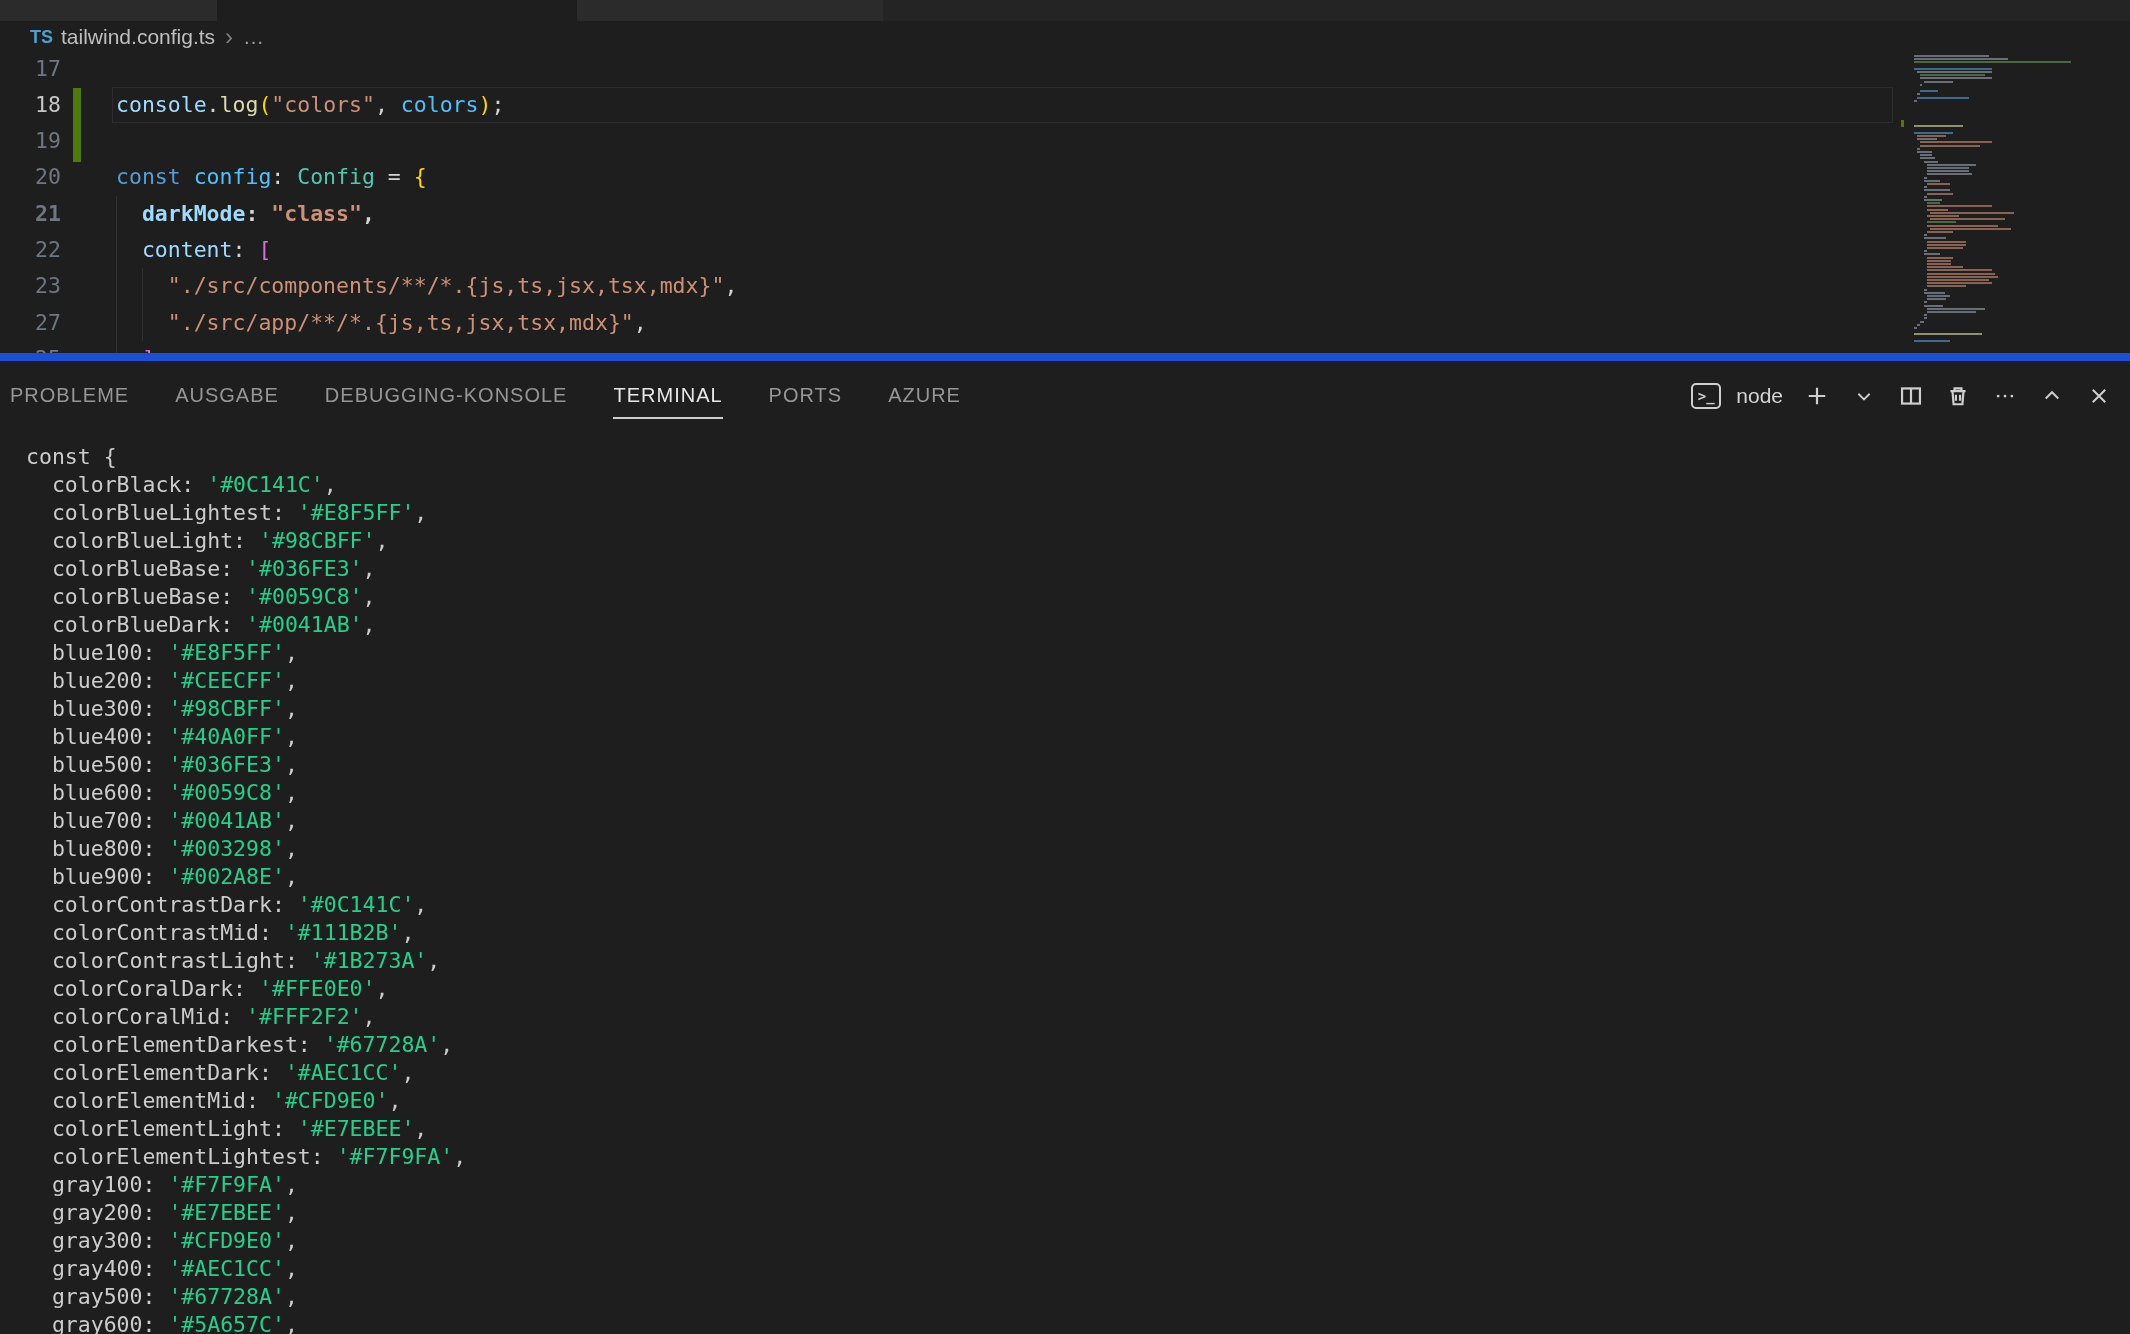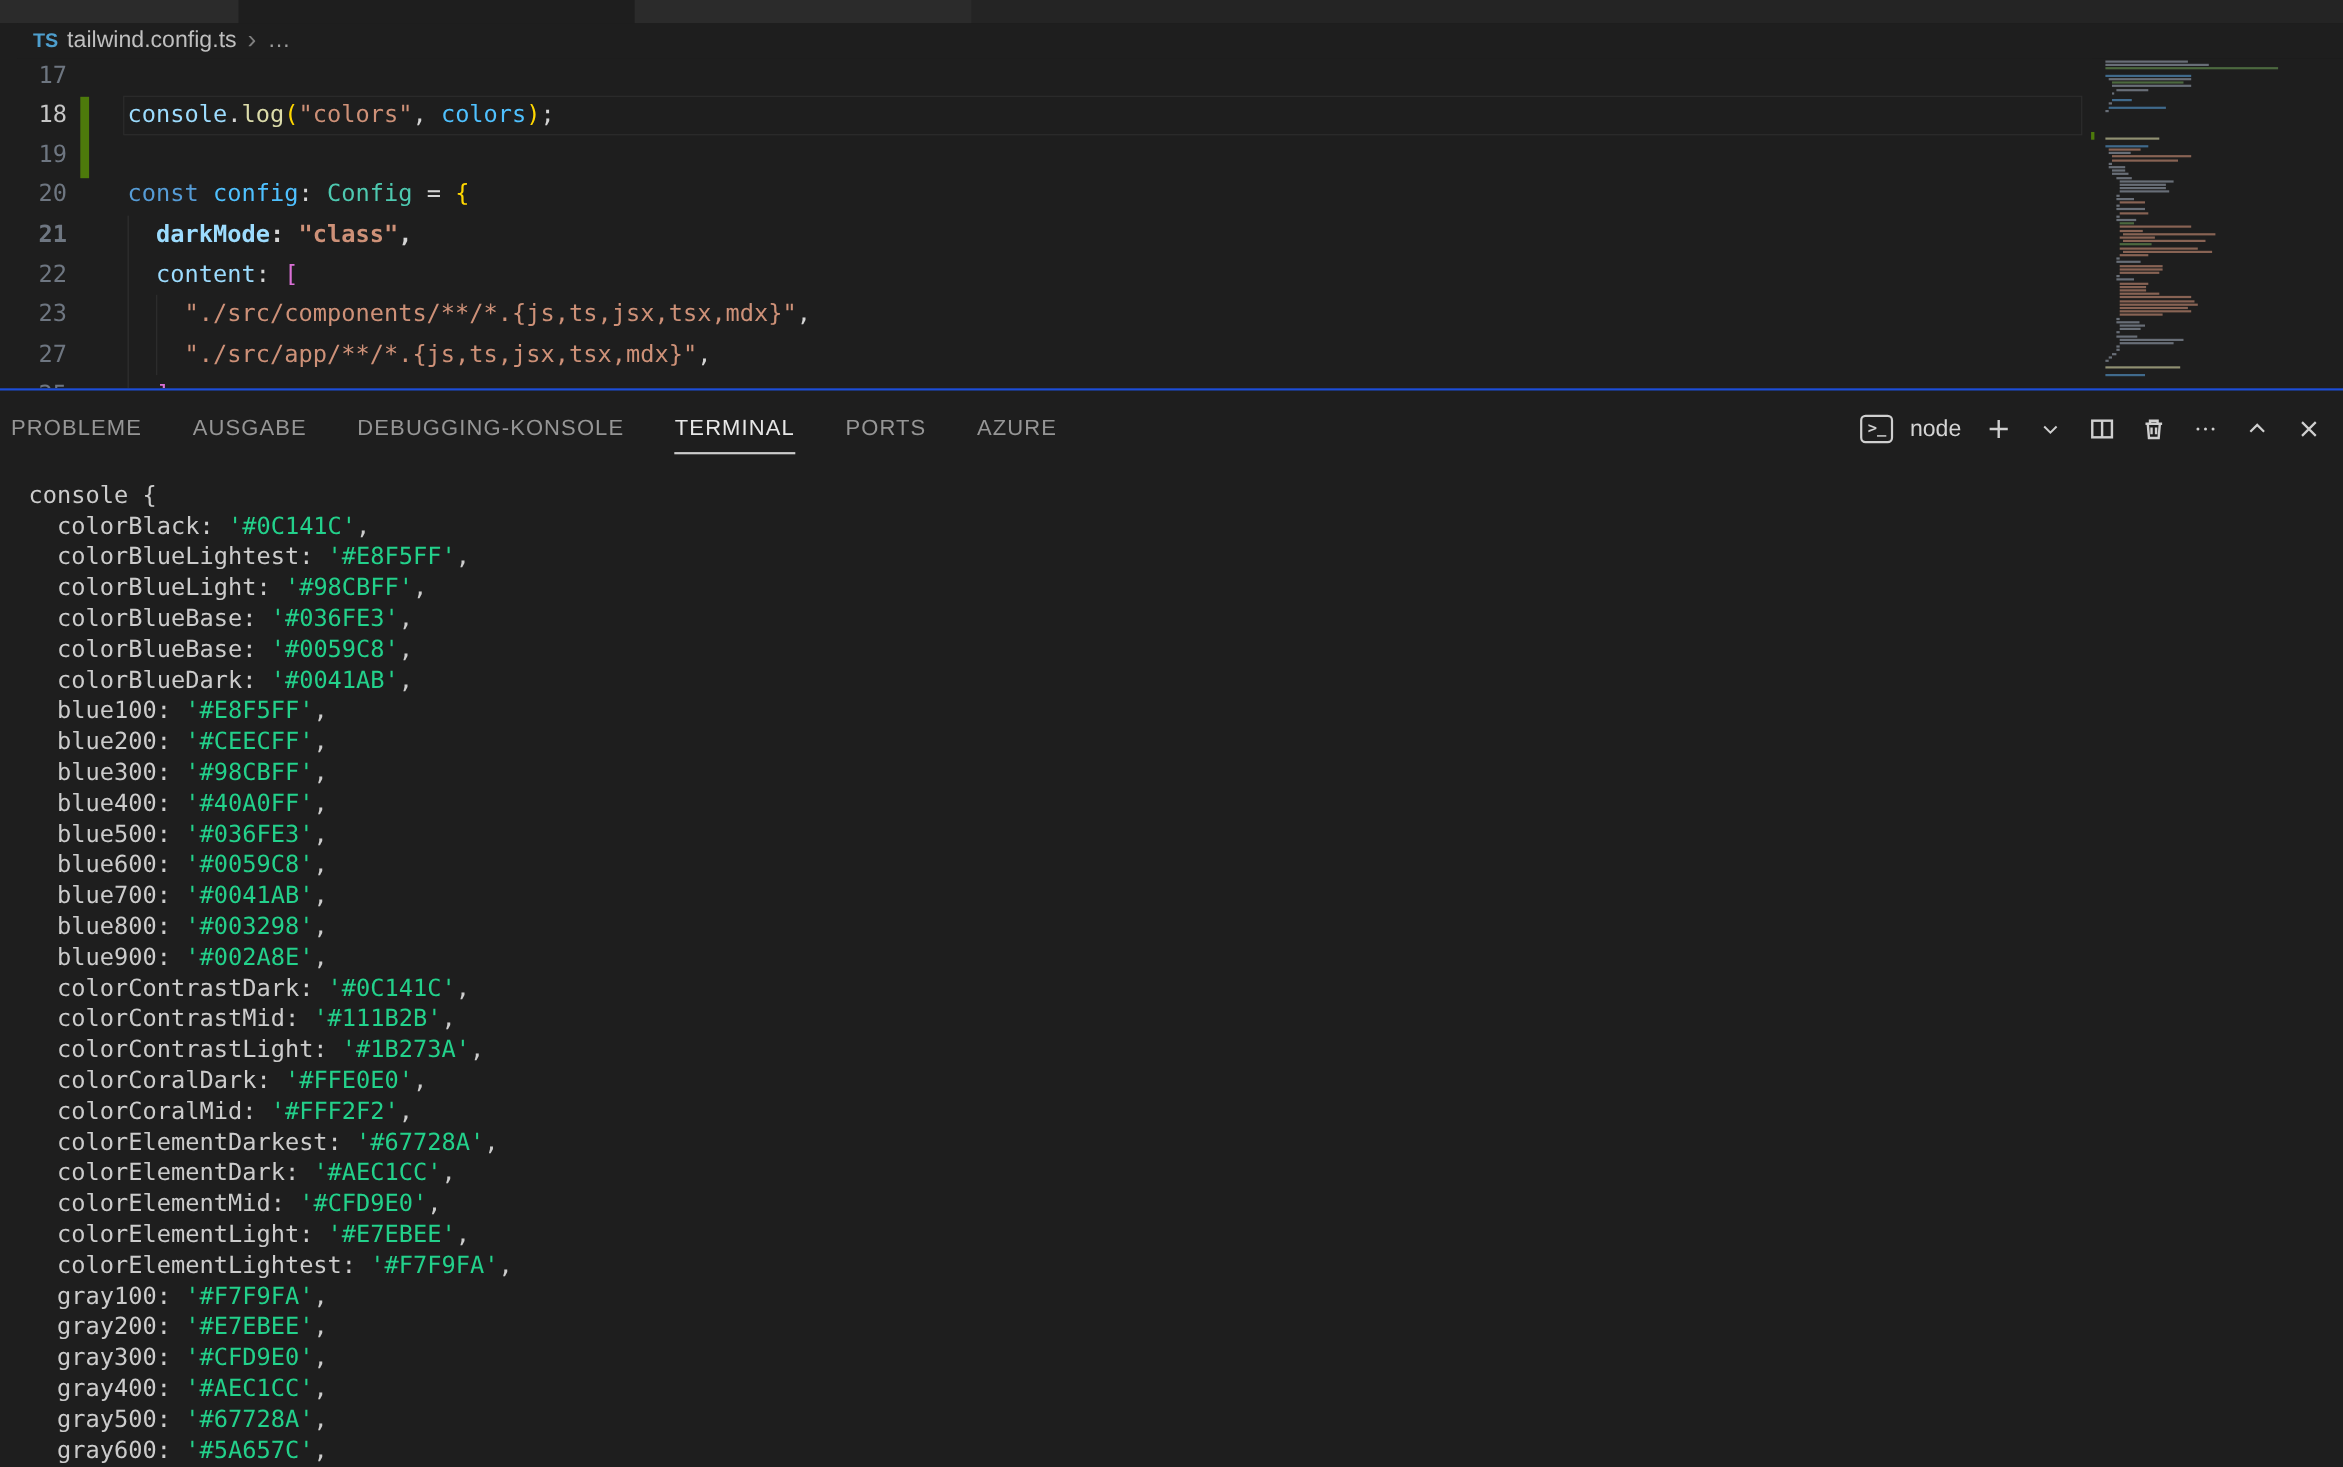--- a/index.html
+++ b/index.html
@@ -40,21 +40,21 @@
   #minimap{position:absolute;left:1885px;top:0;width:235px;height:300px;background:#1e1e1e;}
   .mmline{position:absolute;height:2px;opacity:.6;}
   .mm-w{background:#9aa3b2}.mm-o{background:#ce9178}.mm-b{background:#569cd6}
   .mm-g{background:#6a9955}.mm-y{background:#dcdcaa}
   #mm-git{position:absolute;left:0;top:67px;width:3px;height:7px;background:#4d7a0b;}
   #ruler-mark{position:absolute;left:2121px;top:59px;width:8px;height:24px;
     background:repeating-linear-gradient(0deg,#3f8b11 0 2px,#1e2a14 2px 4px);}
 
   
   #panel{position:absolute;left:0;top:353px;width:2130px;height:981px;background:#1e1e1e;
-    border-top:2px solid #1d4ed8;box-sizing:border-box;}
+    border-top:8px solid #1d4ed8;box-sizing:border-box;}
   #panel-header{position:relative;height:46px;padding-top:12px;display:flex;align-items:center;
     justify-content:space-between;}
   #panel-tabs{display:flex;gap:46px;padding-left:10px;align-items:center;height:46px;}
   .ptab{font-size:20px;letter-spacing:1px;color:#969696;height:46px;display:flex;
     align-items:center;cursor:pointer;border-bottom:2px solid transparent;box-sizing:border-box;}
   .ptab.active{color:#e7e7e7;border-bottom:2px solid #cccccc;}
   #panel-actions{display:flex;align-items:center;gap:21px;padding-right:18px;height:46px;}
   #term-badge{width:30px;height:26px;border:2px solid #cfcfcf;border-radius:5px;color:#cfcfcf;
     font-size:14px;line-height:22px;text-align:center;font-weight:bold;box-sizing:border-box;}
   #shell-label{color:#d4d4d4;font-size:21px;margin-left:-6px;}
@@ -256,21 +256,21 @@
           </svg>
       </div>
       <div class="act">
         <svg width="20" height="20" viewBox="0 0 16 16">
             <path d="M3 3l10 10M13 3L3 13"></path>
           </svg>
       </div>
     </div>
   </div>
   <div id="term-out" class="mono">
-      <div class="trow">console {</div>
+      <div class="trow">const {</div>
       <div class="trow"><span>  colorBlack: </span><span class="tval">'#0C141C'</span><span>,</span></div>
       <div class="trow"><span>  colorBlueLightest: </span><span class="tval">'#E8F5FF'</span><span>,</span></div>
       <div class="trow"><span>  colorBlueLight: </span><span class="tval">'#98CBFF'</span><span>,</span></div>
       <div class="trow"><span>  colorBlueBase: </span><span class="tval">'#036FE3'</span><span>,</span></div>
       <div class="trow"><span>  colorBlueBase: </span><span class="tval">'#0059C8'</span><span>,</span></div>
       <div class="trow"><span>  colorBlueDark: </span><span class="tval">'#0041AB'</span><span>,</span></div>
       <div class="trow"><span>  blue100: </span><span class="tval">'#E8F5FF'</span><span>,</span></div>
       <div class="trow"><span>  blue200: </span><span class="tval">'#CEECFF'</span><span>,</span></div>
       <div class="trow"><span>  blue300: </span><span class="tval">'#98CBFF'</span><span>,</span></div>
       <div class="trow"><span>  blue400: </span><span class="tval">'#40A0FF'</span><span>,</span></div>

